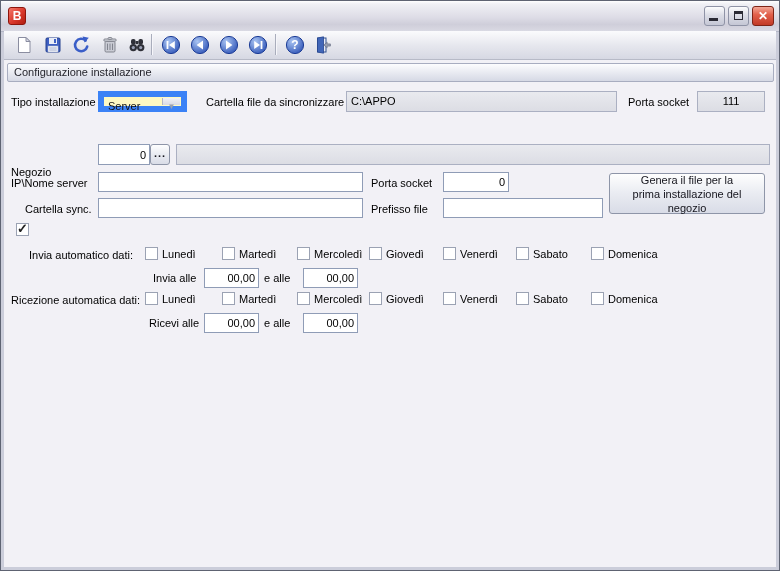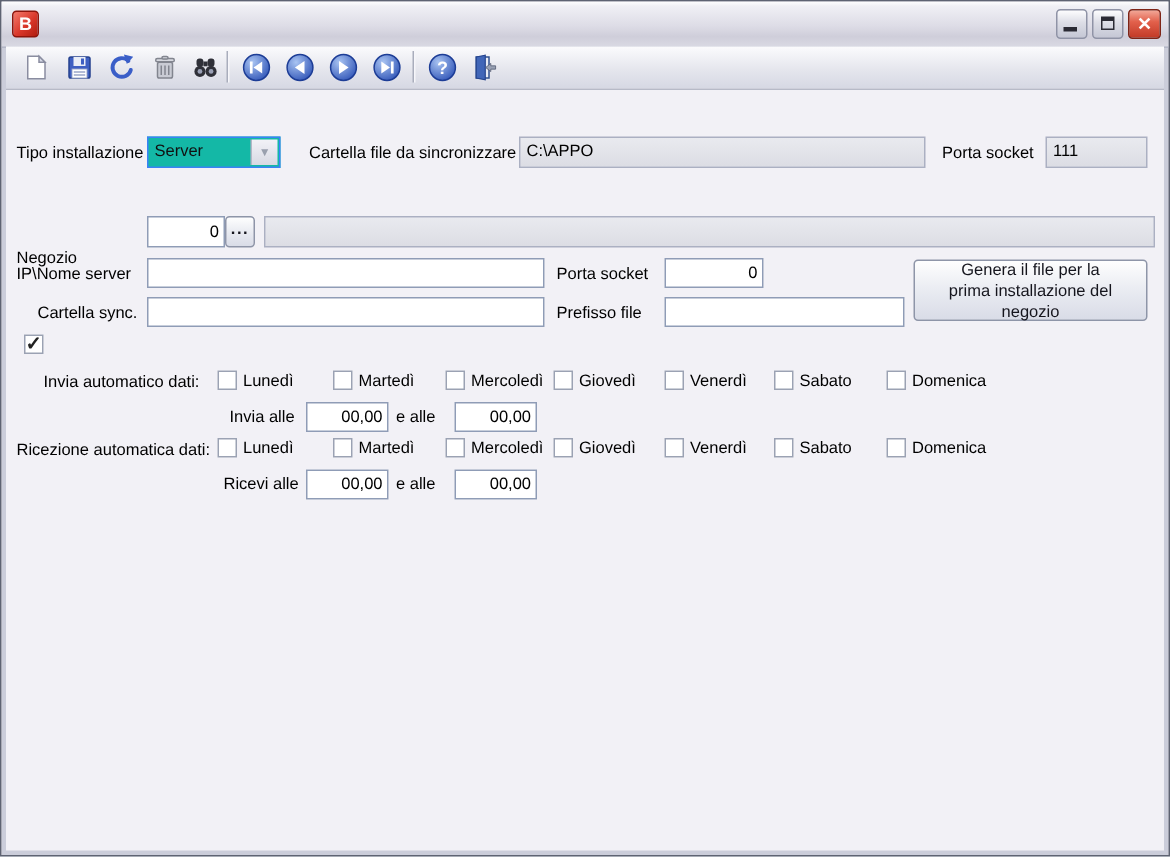--- a/index.html
+++ b/index.html
@@ -32,23 +32,23 @@
   .sect-header{position:absolute;left:6px;width:767px;height:19px;box-sizing:border-box;
     background:linear-gradient(180deg,#fdfdfe,#e7e9f0 55%,#d6d9e5);
     border:1px solid #a8adc0;border-radius:2px;line-height:17px;padding-left:6px;color:#24242c;}
   
   .lbl{position:absolute;white-space:nowrap;color:#000;}
   .input{position:absolute;box-sizing:border-box;border:1px solid #8f9cb6;background:#fff;
     font-size:11px;padding:0 3px;height:20px;margin:0;outline:none;}
   .input.num{text-align:right;}
   .ro{position:absolute;box-sizing:border-box;border:1px solid #abb0c2;
     background:linear-gradient(180deg,#e9eaef,#dcdde4);line-height:19px;padding:0 4px;color:#000;}
-  .ro.num{text-align:left;}
-  .dropdown{position:absolute;box-sizing:border-box;border:1px solid #3b82f6;
-    background:#14b8a6;line-height:19px;padding-left:4px;color:#111;}
+  .ro.num{text-align:center;}
+  .dropdown{position:absolute;box-sizing:border-box;border:6px solid #3b82f6;
+    background:#fef9c3;line-height:19px;padding-left:4px;color:#111;}
   .dd-arrow{position:absolute;right:1px;top:1px;bottom:1px;width:17px;
     background:linear-gradient(180deg,#f2f2f7,#d8d9e3);border-left:1px solid #b3b7c6;
     color:#9aa0ae;font-size:8px;text-align:center;line-height:17px;}
   .btn{position:absolute;box-sizing:border-box;border:1px solid #8e95a8;border-radius:3px;
     background:linear-gradient(180deg,#fefefe,#eaecf2 48%,#d9dce7);font-size:11px;color:#15151d;
     text-align:center;cursor:default;}
   .btn.browse{line-height:17px;font-weight:bold;letter-spacing:1px;}
   .btn.multi{display:flex;align-items:center;justify-content:center;padding:2px 18px;line-height:14px;}
   .cb{position:absolute;width:13px;height:13px;box-sizing:border-box;background:#fff;border:1px solid #9ba2b3;}
   .cb.checked::after{content:"✓";position:absolute;left:0px;top:-3px;font-size:13px;font-weight:bold;color:#222;}
@@ -179,20 +179,21 @@
     </div>
     <div class="tbtn" style="left:306px">
       <svg width="20" height="20" viewBox="0 0 20 20">
         <rect x="5.5" y="3" width="8.5" height="14" fill="#e9ecf5" stroke="#31508f"></rect>
         <path d="M5.5 3 L11.5 1.8 V18.2 L5.5 17 Z" fill="#4166b8" stroke="#26458f" stroke-width="0.8"></path>
         <polygon points="11.8,10 15.2,7.3 15.2,8.9 18.4,8.9 18.4,11.1 15.2,11.1 15.2,12.7" fill="#99a1b4" stroke="#5c647a" stroke-width="0.6"></polygon>
       </svg>
     </div>
   </div>
 
+  <div class="sect-header" style="top:62px">Configurazione installazione</div>
 
   <div class="lbl" style="left:10px;top:95px">Tipo installazione</div>
   <div class="dropdown" style="left:97px;top:90px;width:89px;height:21px">
     <span>Server</span>
     <span class="dd-arrow">▼</span>
   </div>
   <div class="lbl" style="left:205px;top:95px">Cartella file da sincronizzare</div>
   <div class="ro" style="left:345px;top:90px;width:271px;height:21px">C:\APPO</div>
   <div class="lbl" style="left:627px;top:95px">Porta socket</div>
   <div class="ro num" style="left:696px;top:90px;width:68px;height:21px">111</div>

